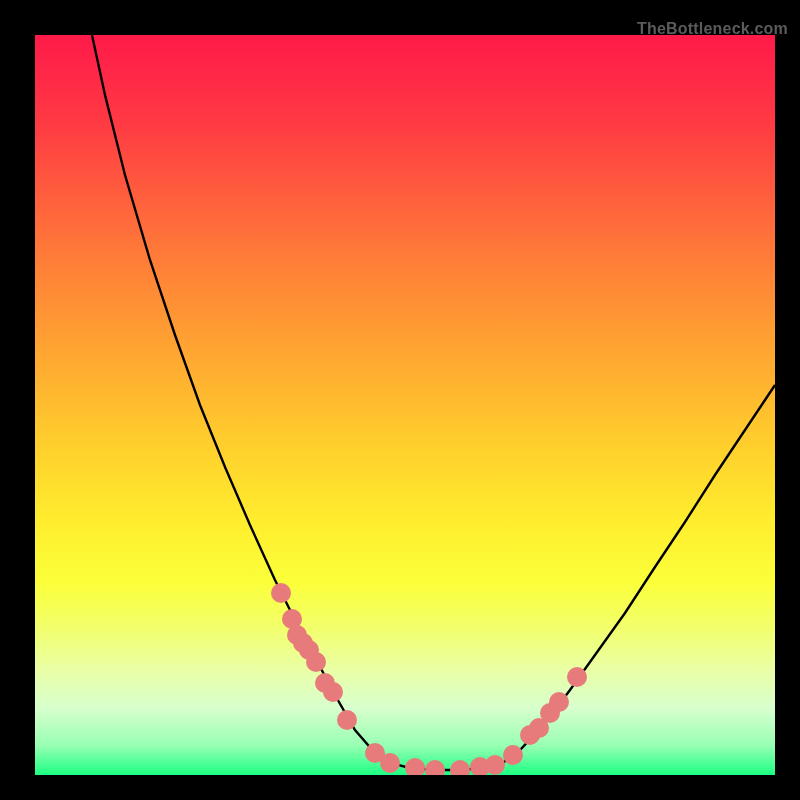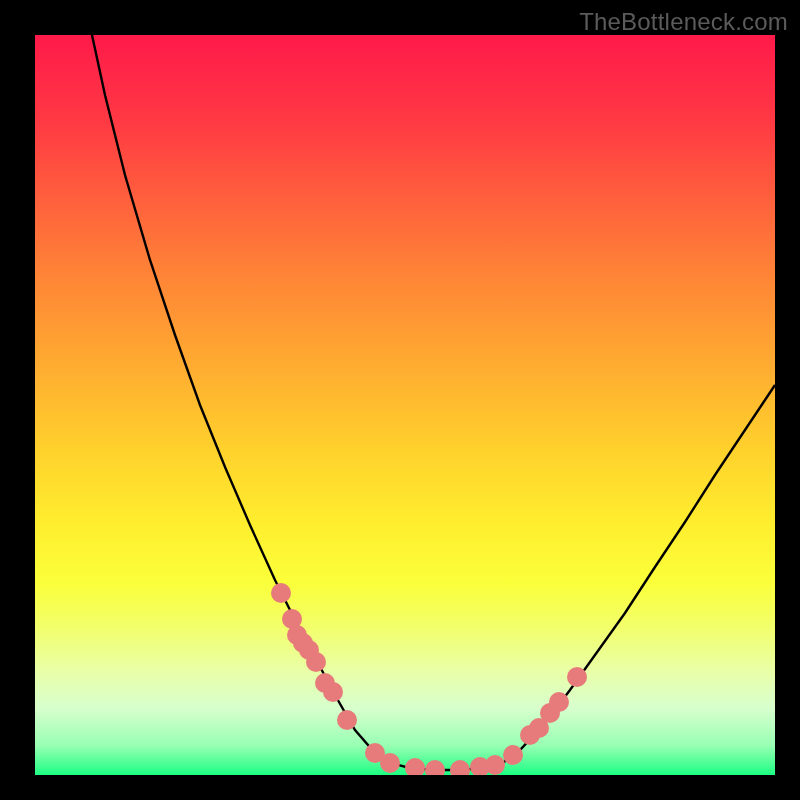--- a/index.html
+++ b/index.html
@@ -36,25 +36,25 @@
   }
   .svg-layer {
     position: absolute;
     left: 0;
     top: 0;
     width: 740px;
     height: 740px;
   }
   .watermark {
     position: absolute;
-    top: 8px;
+    top: 20px;
     right: 12px;
     color: #5b5b5b;
-    font-size: 24px;
-    font-weight: 400;
+    font-size: 16px;
+    font-weight: 700;
     letter-spacing: 0.2px;
   }
 </style>
 </head>
 <body>
 
 <div class="watermark">TheBottleneck.com</div>
 
 <div class="plot-area">
   <svg class="svg-layer" viewBox="0 0 740 740">

